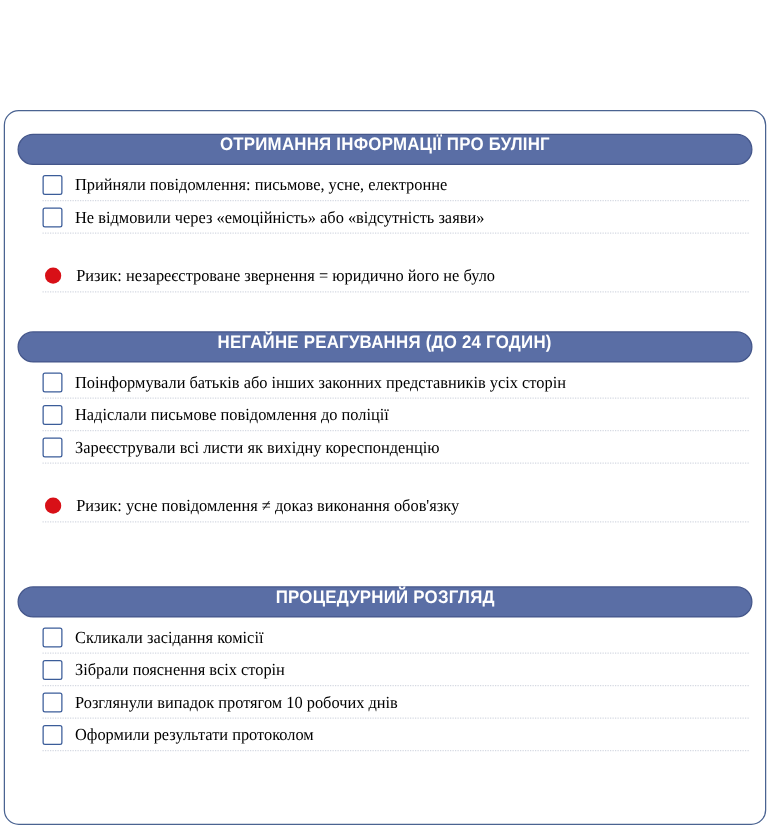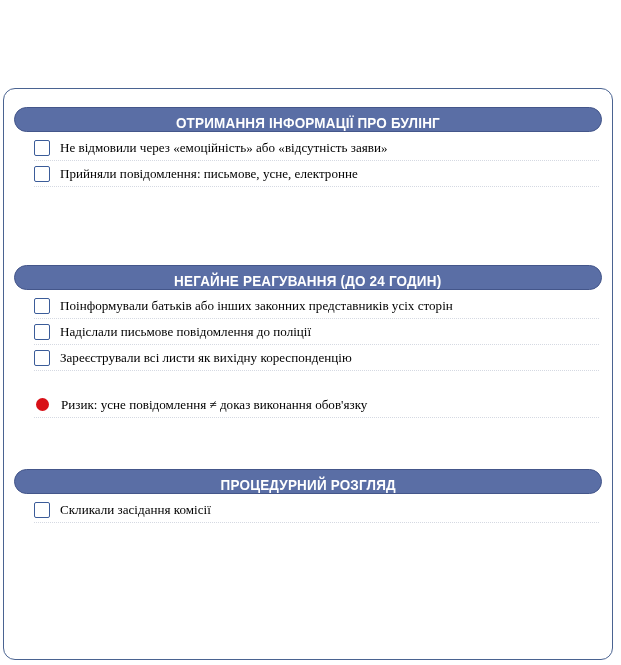--- a/index.html
+++ b/index.html
@@ -46,21 +46,21 @@
 
   .section-header {
     position: relative;
     margin: 0 10px 0 10px;
     height: 25px;
     border-radius: 13px;
     background: #5a6ea5;
     border: 1px solid #44568a;
     box-sizing: border-box;
     display: flex;
-    align-items: flex-end;
+    align-items: flex-start;
     justify-content: center;
   }
   .section-header-title {
     color: #ffffff;
     font-family: "Liberation Sans", "DejaVu Sans", sans-serif;
     font-weight: bold;
     font-size: 14.5px;
     letter-spacing: 0.2px;
     transform: scaleX(0.93);
     white-space: nowrap;
@@ -139,27 +139,31 @@
 <div id="page">
   <div class="card">
 
     <div class="section" id="section-0">
       <div class="section-header">
         <span class="section-header-title">ОТРИМАННЯ ІНФОРМАЦІЇ ПРО БУЛІНГ</span>
       </div>
       <div class="rows">
         <div class="row">
           <span class="checkbox"></span>
+          <span class="row-label">Прийняли повідомлення: письмове, усне, електронне</span>
+        </div>
+        <div class="row">
+          <span class="checkbox"></span>
           <span class="row-label">Не відмовили через «емоційність» або «відсутність заяви»</span>
         </div>
-        <div class="row">
-          <span class="checkbox"></span>
-          <span class="row-label">Прийняли повідомлення: письмове, усне, електронне</span>
-        </div>
         <div class="spacer"></div>
+        <div class="risk-row">
+          <span class="risk-dot"></span>
+          <span class="risk-label">Ризик: незареєстроване звернення = юридично його не було</span>
+        </div>
       </div>
     </div>
 
     <div class="section" id="section-1">
       <div class="section-header">
         <span class="section-header-title">НЕГАЙНЕ РЕАГУВАННЯ (ДО 24 ГОДИН)</span>
       </div>
       <div class="rows">
         <div class="row">
           <span class="checkbox"></span>
@@ -183,18 +187,30 @@
 
     <div class="section" id="section-2">
       <div class="section-header">
         <span class="section-header-title">ПРОЦЕДУРНИЙ РОЗГЛЯД</span>
       </div>
       <div class="rows">
         <div class="row">
           <span class="checkbox"></span>
           <span class="row-label">Скликали засідання комісії</span>
         </div>
+        <div class="row">
+          <span class="checkbox"></span>
+          <span class="row-label">Зібрали пояснення всіх сторін</span>
+        </div>
+        <div class="row">
+          <span class="checkbox"></span>
+          <span class="row-label">Розглянули випадок протягом 10 робочих днів</span>
+        </div>
+        <div class="row">
+          <span class="checkbox"></span>
+          <span class="row-label">Оформили результати протоколом</span>
+        </div>
         <div class="spacer"></div>
       </div>
     </div>
 
   </div>
 </div>
 
 </body></html>

